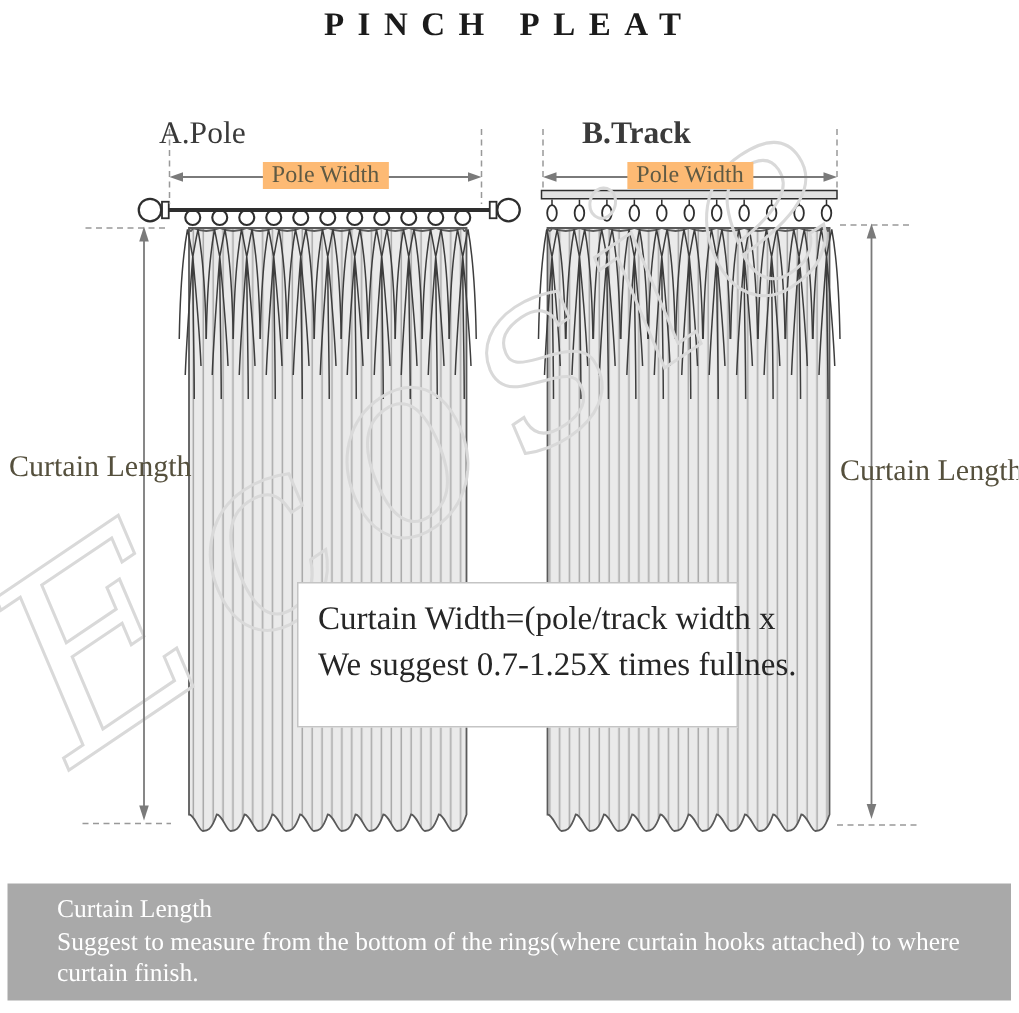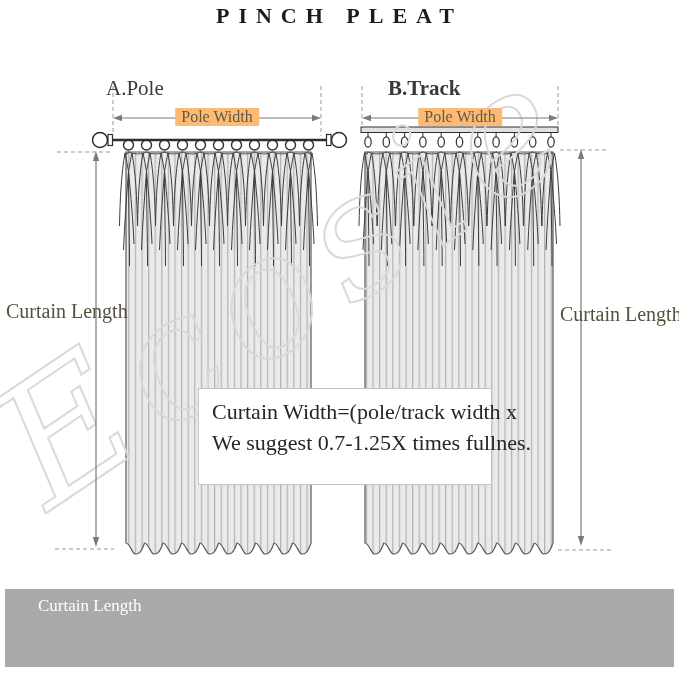--- a/index.html
+++ b/index.html
@@ -146,14 +146,15 @@
   <div class="abs cllabel" style="left:6px;top:300px;">Curtain Length</div>
   <div class="abs cllabel" style="left:560px;top:303px;">Curtain Length</div>
 
   <div class="abs formula-box">
     <div>Curtain Width=(pole/track width x</div>
     <div>We suggest 0.7-1.25X times fullnes.</div>
   </div>
 
   <div class="abs footer">
     <div class="fhead">Curtain Length</div>
+    <div class="fbody">Suggest to measure from the bottom of the rings(where curtain hooks attached) to where curtain finish.</div>
   </div>
 </div>
 
 </body></html>

